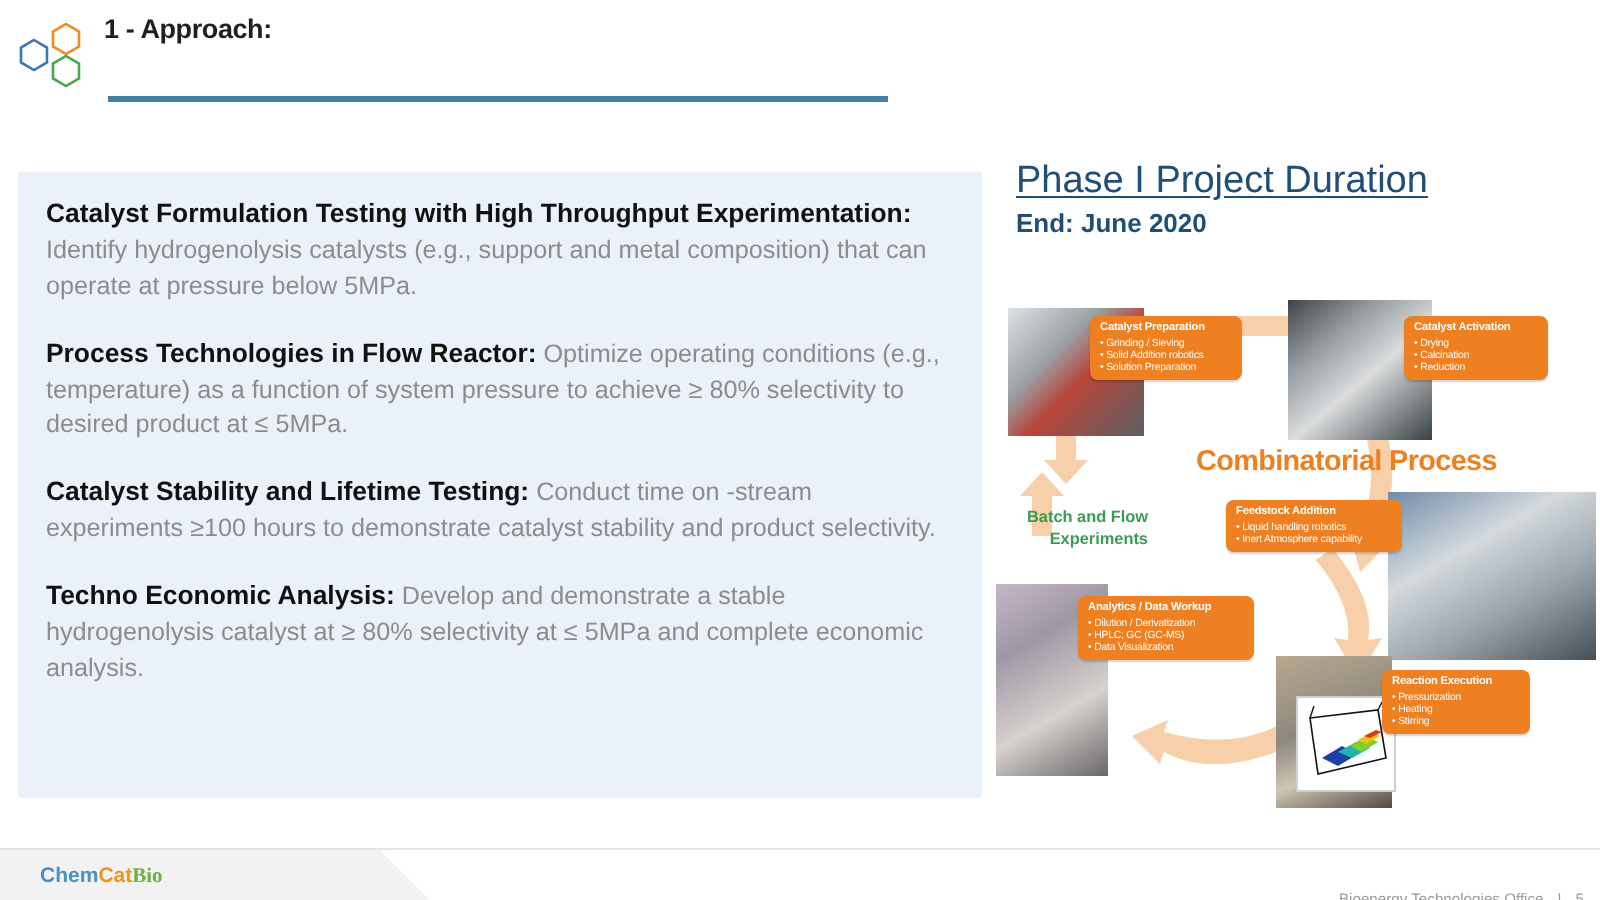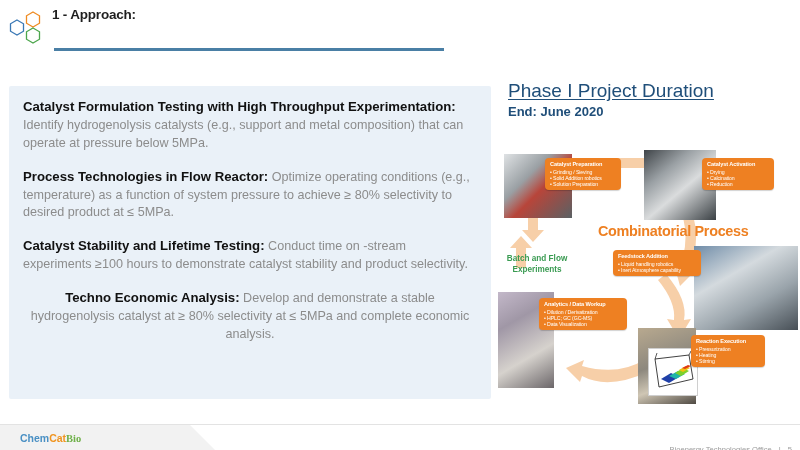--- a/index.html
+++ b/index.html
@@ -27,21 +27,21 @@
     background: #4a7fa5;
   }
 
   
   .left-panel {
     position: absolute; left: 9px; top: 86px; width: 482px; height: 313px;
     background: #eaf1f8; border-radius: 2px;
     padding: 12px 14px 0 14px;
   }
   .para { margin-bottom: 15px; line-height: 1.42; font-size: 12.6px; color: #8c8c8c; }
-  .para:last-child { margin-bottom: 0; text-align: center; }
+  .para:last-child { margin-bottom: 0; }
   .para b { color: #111; font-weight: bold; font-size: 13.2px; }
 
   
   .phase-block { position: absolute; left: 508px; top: 80px; width: 280px; }
   .phase-title {
     font-size: 19px; font-weight: normal; color: #1f4e79;
     text-decoration: underline; text-underline-offset: 2px; margin-bottom: 1px;
   }
   .phase-line { font-size: 13px; font-weight: bold; color: #1f4e79; line-height: 1.32; }
 
@@ -59,21 +59,21 @@
   }
   .obox .oh { font-size: 5.6px; font-weight: bold; display: block; margin-bottom: 1.5px; letter-spacing: -0.1px; }
   .obox .oi { font-size: 5.2px; display: block; letter-spacing: -0.1px; white-space: nowrap; }
   .obox .oi:before { content: "\2022  "; }
 
   .cp-label {
     position: absolute; left: 52px; top: 81px;
     font-size: 14.4px; font-weight: bold; color: #ee8022; letter-spacing: -0.3px; margin-left: 48px;
   }
   .bf-label {
-    position: absolute; left: 2px; top: 112px; width: 74px; text-align: center;
+    position: absolute; left: 2px; top: 112px; width: 74px; text-align: right;
     font-size: 8.2px; font-weight: bold; color: #3a9b52; line-height: 1.3;
   }
   .viz-thumb {
     position: absolute; left: 150px; top: 206px; width: 50px; height: 48px;
     background: #fff; border: 1px solid #cfcfcf;
   }
 
   
   .footer-rule { position: absolute; left: 0; top: 424px; width: 800px; height: 1px; background: #e3e3e3; }
   .footer-tab {

